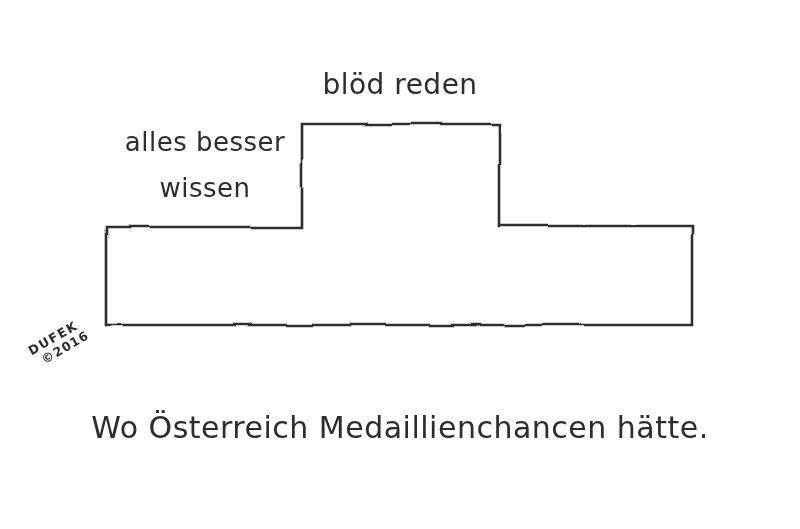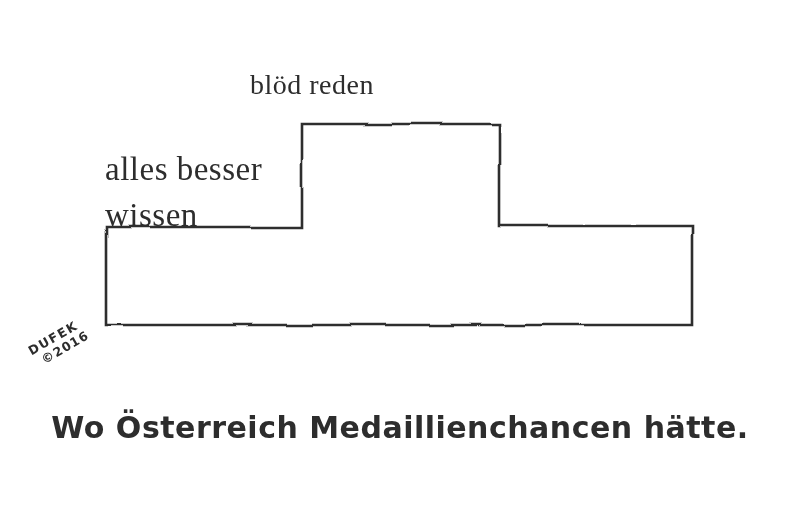--- a/index.html
+++ b/index.html
@@ -18,56 +18,53 @@
   }
   .podium-svg {
     position: absolute;
     left: 0;
     top: 0;
     width: 800px;
     height: 529px;
   }
   .label {
     position: absolute;
-    text-align: left;
+    text-align: center;
     letter-spacing: 0.5px;
     line-height: 46px;
     white-space: nowrap;
-    font-family: Liberation Serif, serif;
   }
   .label-first {
     left: 250px;
     top: 62px;
     width: 300px;
     font-size: 28px;
   }
   .label-second {
     left: 105px;
     top: 119px;
     width: 200px;
-    font-size: 33px;
-    margin-top: 27px;
+    font-size: 26px;
   }
   .label-third {
     left: 505px;
     top: 119px;
     width: 200px;
     font-size: 27px;
   }
   .caption {
     position: absolute;
     left: 0;
     top: 405px;
     width: 800px;
     text-align: center;
     font-size: 30px;
     line-height: 46px;
     letter-spacing: 0.5px;
     white-space: nowrap;
-    font-weight: bold;
   }
   .signature {
     position: absolute;
     left: 26px;
     top: 346px;
     transform: rotate(-30deg);
     transform-origin: left top;
     font-size: 12.5px;
     font-weight: bold;
     line-height: 14px;

